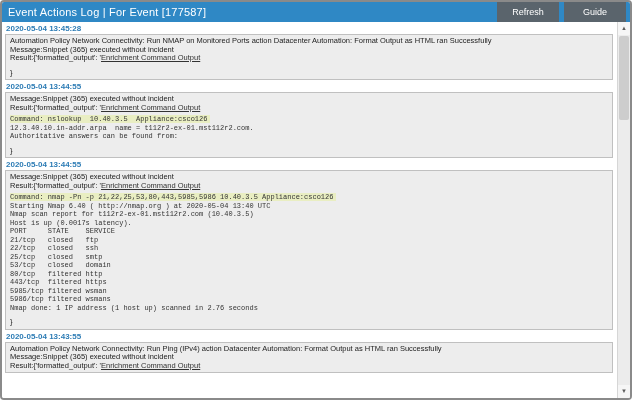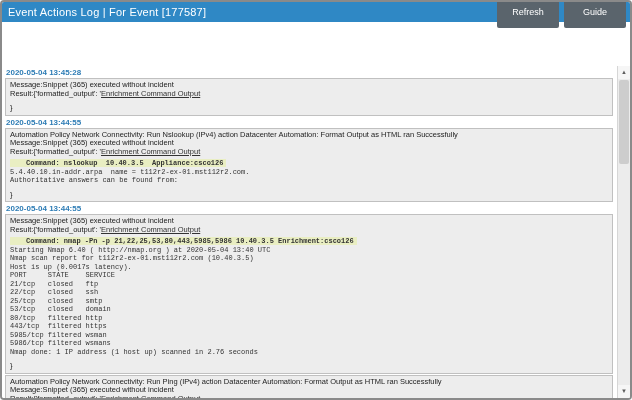--- a/index.html
+++ b/index.html
@@ -6,21 +6,20 @@
   html, body { background: #fff; }
   body { font-family: "Liberation Sans", sans-serif; }
 
   .window {
     width: 632px; height: 400px;
     border: 2px solid var(--window-border, #8a8a8a);
     border-radius: 4px;
     overflow: hidden;
     display: flex; flex-direction: column;
     background: #fff;
-    gap: 44px;
   }
 
   .header {
     flex: none; height: 20px;
     background: var(--header-bg, #2f88c5);
     display: flex; align-items: center;
     padding: 0 4px 0 6px;
   }
   .title {
     color: var(--header-text, #fff);
@@ -74,23 +73,23 @@
   }
   .cmd-output {
     font-family: "Liberation Mono", monospace;
     font-size: 7px; line-height: 8.5px;
     color: #333;
     margin: 3px 0 0 0;
     white-space: pre;
     overflow: hidden;
   }
   .cmd-hl {
-    font-weight: bold;
+    font-weight: normal;
     background: var(--command-highlight, #e9eec2);
-    padding: 0 3px 0 16px;
+    padding: 0 3px 0 0;
   }
   .closing {
     font-size: 7.5px; line-height: 8.5px;
     color: #222;
     margin-top: 6px;
   }
 
   .scrollbar {
     position: absolute; top: 0; right: 0; bottom: 0;
     width: 13px;
@@ -126,64 +125,65 @@
     <div class="title">Event Actions Log | For Event [177587]</div>
     <button class="hdr-btn">Refresh</button>
     <button class="hdr-btn">Guide</button>
   </div>
 
   <div class="content">
 
     <div>
       <div class="timestamp">2020-05-04 13:45:28</div>
       <div class="entry-box">
+        <div class="box-line">Automation Policy Network Connectivity: Run NMAP on Monitored Ports action Datacenter Automation: Format Output as HTML ran Successfully</div>
         <div class="box-line">Message:Snippet (365) executed without incident</div>
         <div class="box-line"><span>Result:{'formatted_output': '</span><a class="result-link">Enrichment Command Output</a></div>
         <div class="closing">}</div>
       </div>
     </div>
 
     <div>
       <div class="timestamp">2020-05-04 13:44:55</div>
       <div class="entry-box">
-        <div class="box-line">Automation Policy Network Connectivity: Run Nslookup (IPv4) action Datacenter Automation: Format Output as HTML ran Successfully</div>
         <div class="box-line">Message:Snippet (365) executed without incident</div>
         <div class="box-line"><span>Result:{'formatted_output': '</span><a class="result-link">Enrichment Command Output</a></div>
         <pre class="cmd-output"><span class="cmd-hl">Command: nslookup  10.40.3.5  Appliance:csco126</span>
-<span>5.4.40.10.in-addr.arpa  name = t112r2-ex-01.mst112r2.com.
+<span>12.3.40.10.in-addr.arpa  name = t112r2-ex-01.mst112r2.com.
 Authoritative answers can be found from:
 </span></pre>
         <div class="closing">}</div>
       </div>
     </div>
 
     <div>
       <div class="timestamp">2020-05-04 13:44:55</div>
       <div class="entry-box">
         <div class="box-line">Message:Snippet (365) executed without incident</div>
         <div class="box-line"><span>Result:{'formatted_output': '</span><a class="result-link">Enrichment Command Output</a></div>
-        <pre class="cmd-output"><span class="cmd-hl">Command: nmap -Pn -p 21,22,25,53,80,443,5985,5986 10.40.3.5 Enrichment:csco126</span>
+        <pre class="cmd-output"><span class="cmd-hl">Command: nmap -Pn -p 21,22,25,53,80,443,5985,5986 10.40.3.5 Appliance:csco126</span>
 <span>Starting Nmap 6.40 ( http://nmap.org ) at 2020-05-04 13:40 UTC
 Nmap scan report for t112r2-ex-01.mst112r2.com (10.40.3.5)
 Host is up (0.0017s latency).
 PORT     STATE    SERVICE
 21/tcp   closed   ftp
 22/tcp   closed   ssh
 25/tcp   closed   smtp
 53/tcp   closed   domain
 80/tcp   filtered http
 443/tcp  filtered https
 5985/tcp filtered wsman
 5986/tcp filtered wsmans
 Nmap done: 1 IP address (1 host up) scanned in 2.76 seconds</span></pre>
         <div class="closing">}</div>
       </div>
     </div>
 
     <div>
+      <div class="timestamp">2020-05-04 13:43:55</div>
       <div class="entry-box">
         <div class="box-line">Automation Policy Network Connectivity: Run Ping (IPv4) action Datacenter Automation: Format Output as HTML ran Successfully</div>
         <div class="box-line">Message:Snippet (365) executed without incident</div>
         <div class="box-line"><span>Result:{'formatted_output': '</span><a class="result-link">Enrichment Command Output</a></div>
       </div>
     </div>
 
     <div class="scrollbar">
       <div class="scroll-btn up">▲</div>
       <div class="scroll-thumb"></div>

